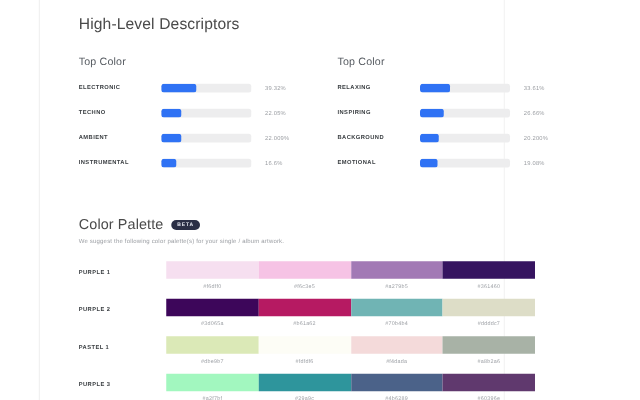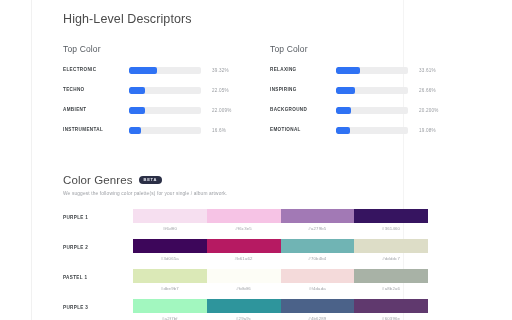--- a/index.html
+++ b/index.html
@@ -213,21 +213,21 @@
           <div class="bar-track">
             <div class="bar-fill" style="width:19.08%"></div>
           </div>
           <div class="stat-value">19.08%</div>
         </div>
       </div>
 
     </div>
 
     <div class="palette-head">
-      <div class="palette-title">Color Genres</div>
+      <div class="palette-title">Color Palette</div>
       <div class="beta-badge">BETA</div>
     </div>
     <div class="palette-sub">We suggest the following color palette(s) for your single / album artwork.</div>
 
     <div class="palette-list">
 
       <div class="palette-row">
         <div class="palette-name">PURPLE 1</div>
         <div class="swatches">
           <div class="swatch-cell">

